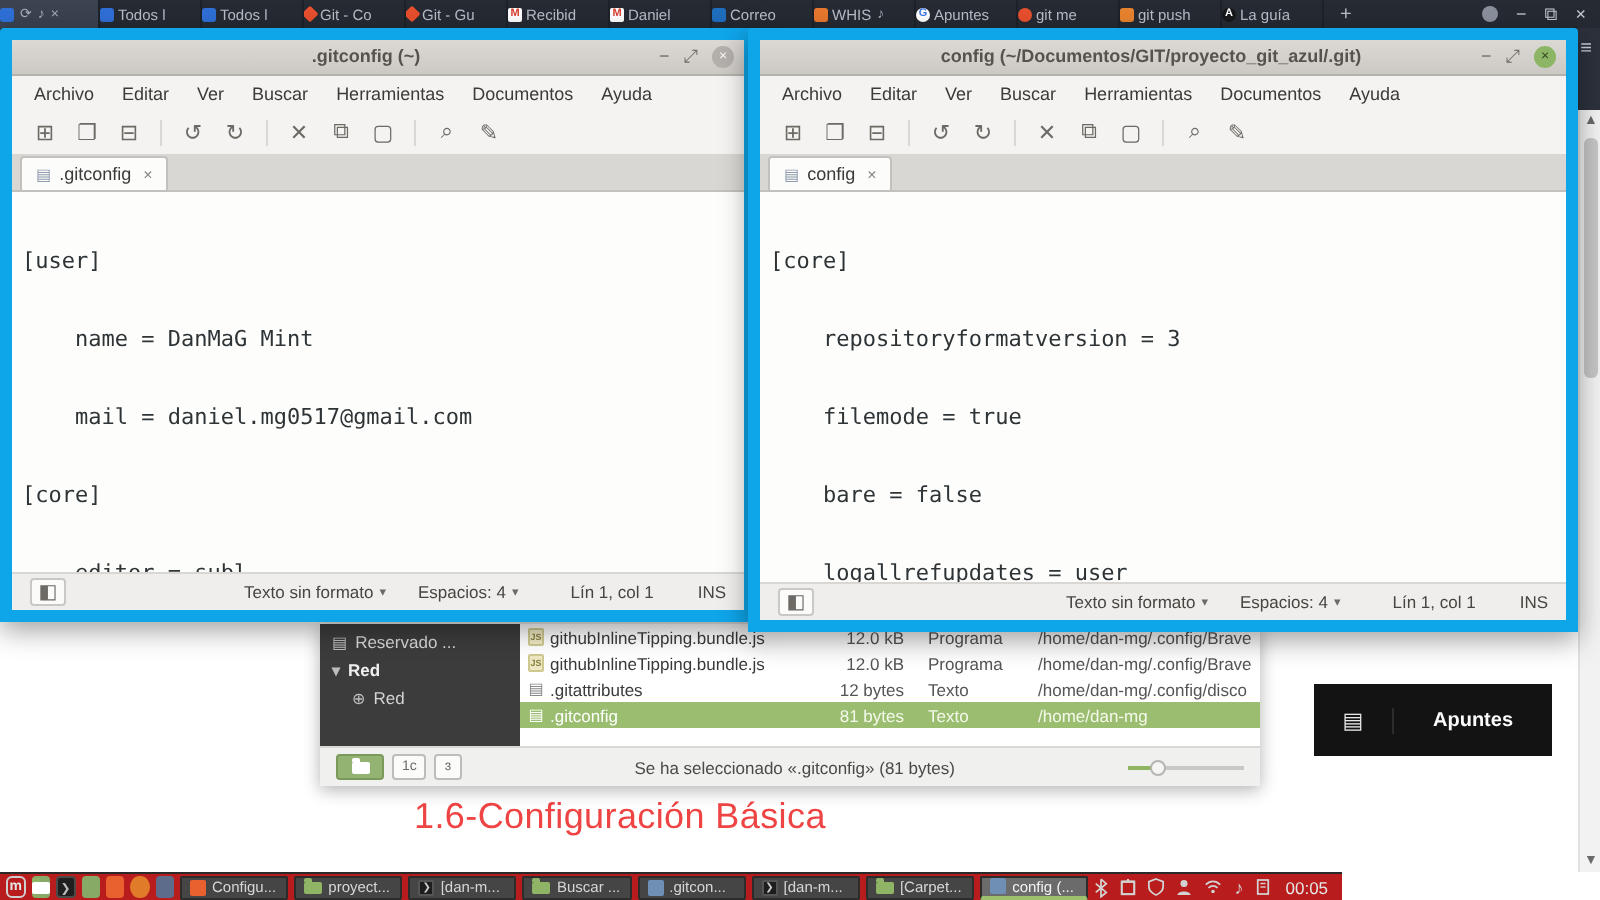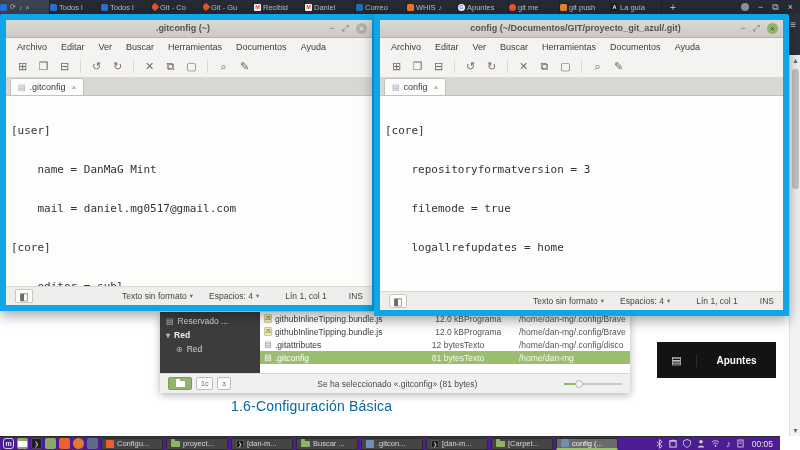--- a/index.html
+++ b/index.html
@@ -23,42 +23,42 @@
   .fav-guide { background:#17181a; color:#fff; border-radius:50%; }
   .btab .tctl { color:#aab0ba; font-size:7px; margin-left:1px; }
   .newtab { color:#b9bec7; font-size:10px; padding:0 8px; display:flex; align-items:center; }
   .strip-right { margin-left:auto; display:flex; align-items:center; gap:9px; padding-right:7px; color:#c3c8d0; font-size:9px; }
   .avatar-dot { width:8px; height:8px; border-radius:50%; background:#8a919d; }
   .browser-toolbar { position:absolute; left:0; top:14px; width:800px; height:41px; background:#2c313c; z-index:1; }
   .hamburger { position:absolute; right:4px; top:5px; color:#c9ced6; font-size:10px; }
 
   
   .page { position:absolute; left:0; top:55px; width:789px; height:381px; background:#fff; z-index:2; }
-  .page-heading { position:absolute; left:231px; top:343px; font-size:14px; color:#0369a1; letter-spacing:.2px; }
+  .page-heading { position:absolute; left:207px; top:343px; font-size:18px; color:#ef4444; letter-spacing:.2px; }
   .apuntes { position:absolute; left:657px; top:342px; width:119px; height:36px; background:#131313; display:flex; align-items:center; z-index:3; }
   .apuntes .ap-icon { width:40px; text-align:center; color:#e8e8e8; font-size:11px; border-right:1px solid #2c2c2c; }
   .apuntes .ap-label { flex:1; text-align:center; color:#fafafa; font-size:10px; font-weight:bold; }
   .scrollbar { position:absolute; right:0; top:55px; width:11px; height:381px; background:#f2f2f2; border-left:1px solid #e0e0e0; z-index:3; }
   .sb-arrow { width:11px; height:11px; color:#6a6a6a; font-size:7px; text-align:center; line-height:11px; }
   .sb-arrow.bottom { position:absolute; bottom:0; }
   .sb-thumb { position:absolute; top:14px; left:2px; width:7px; height:120px; background:#c5c5c5; border-radius:3px; }
 
   
   .fm { position:absolute; left:160px; top:312px; width:470px; height:81px; background:#fff; box-shadow:0 2px 8px rgba(0,0,0,.3); z-index:10; display:flex; flex-direction:column; }
   .fm-body { flex:1; display:flex; overflow:hidden; }
   .fm-sidebar { width:100px; background:#3c3c3c; color:#d4d4d4; font-size:8.5px; padding-top:2px; }
   .fm-side-item { display:flex; align-items:center; gap:4px; padding:2px 6px; height:14px; white-space:nowrap; overflow:hidden; }
   .fm-side-item.header { color:#efefef; font-weight:bold; }
   .fm-side-item.child { padding-left:16px; }
   .side-ic { font-size:8px; color:#bdbdbd; }
   .fm-list { flex:1; display:flex; flex-direction:column; overflow:hidden; }
   .fm-row { display:flex; align-items:center; height:13px; font-size:8.5px; color:#3a3a3a; padding-left:4px; white-space:nowrap; }
   .fm-row.selected { background:#9bbd6f; color:#fff; }
   .fm-row .fcell-name { width:150px; display:flex; align-items:center; gap:3px; overflow:hidden; }
-  .fm-row .fcell-size { width:50px; text-align:right; padding-right:0; color:#555; }
+  .fm-row .fcell-size { width:50px; text-align:right; padding-right:12px; color:#555; }
   .fm-row.selected .fcell-size, .fm-row.selected .fcell-type, .fm-row.selected .fcell-path { color:#f4f9ec; }
   .fm-row .fcell-type { width:55px; color:#555; }
   .fm-row .fcell-path { flex:1; overflow:hidden; color:#555; }
   .ficon { width:8px; height:9px; flex:0 0 8px; font-size:8px; line-height:9px; color:#8a8a8a; text-align:center; }
   .ficon.js { background:#eee8c2; border:1px solid #cfc98f; color:#857f3e; font-size:4.5px; font-weight:bold; line-height:8px; border-radius:1px; }
   .fm-status { height:20px; background:#f0f0ee; border-top:1px solid #d9d9d7; display:flex; align-items:center; font-size:8.5px; color:#4a4a4a; padding:0 8px; gap:4px; }
   .fm-btn { height:13px; border:1px solid #bdbdba; border-radius:2px; background:#fbfbfa; font-size:7px; color:#6b6b68; display:flex; align-items:center; justify-content:center; padding:0 4px; }
   .fm-btn.green { background:#92b372; border-color:#7a9a5c; width:24px; }
   .mini-folder { width:9px; height:6px; background:#fff; border-radius:1px; position:relative; }
   .mini-folder::before { content:''; position:absolute; top:-2px; left:0; width:4px; height:2px; background:#fff; border-radius:1px 1px 0 0; }
@@ -89,21 +89,21 @@
   .etab .tab-close { color:#8a8782; font-size:8px; margin-left:2px; }
   .content { flex:1; background:#fdfdfc; font-family:"DejaVu Sans Mono", monospace; font-size:11px; line-height:13px; color:#2e3436; padding:2px 0 0 5px; white-space:pre; overflow:hidden; }
   .statusbar { height:19px; flex:0 0 19px; background:#efeeec; border-top:1px solid #d8d7d4; display:flex; align-items:center; font-size:8.5px; color:#474540; padding:0 9px; }
   .sb-panelbtn { font-size:10px; color:#6d6a66; width:18px; height:14px; border:1px solid #c9c8c5; border-radius:2px; background:#fbfbfa; text-align:center; line-height:13px; }
   .sb-right { margin-left:auto; display:flex; align-items:center; }
   .sb-item { white-space:nowrap; }
   .sb-caret { font-size:6.5px; margin:0 0 0 3px; color:#6d6a66; }
   .gap16 { margin-left:16px; } .gap26 { margin-left:26px; } .gap22 { margin-left:22px; }
 
   
-  .taskbar { position:absolute; left:0; bottom:0; width:780px; height:14px; background:#4c1d95; border-top:1px solid #2a2a2a; display:flex; align-items:center; z-index:60; padding:0 3px; gap:3px; }
+  .taskbar { position:absolute; left:0; bottom:0; width:671px; height:14px; background:#b91c1c; border-top:1px solid #2a2a2a; display:flex; align-items:center; z-index:60; padding:0 3px; gap:3px; }
   .mint-btn { width:11px; height:11px; border:1px solid #cfcfcf; border-radius:3px; color:#e4e4e4; font-size:7px; font-weight:bold; text-align:center; line-height:9px; }
   .launcher { width:11px; height:11px; border-radius:2px; display:flex; align-items:center; justify-content:center; font-size:6px; color:#fff; }
   .l-files { background:#87ab66; }
   .l-term { background:#1f1f1f; border:1px solid #4a4a4a; color:#bbb; }
   .l-folder { background:#87ab66; }
   .l-brave { background:#e8612e; }
   .l-orange { background:#e07b2a; border-radius:50%; }
   .l-discord { background:#5e6c8b; }
   .tk-folder { width:9px; height:6px; background:#8fb466; border-radius:1px; position:relative; flex:0 0 9px; }
   .tk-folder::before { content:''; position:absolute; top:-2px; left:0; width:4px; height:2px; background:#8fb466; border-radius:1px 1px 0 0; }
@@ -371,21 +371,22 @@
       <div class="etab">
         <span class="doc-ic">▤</span>
         <span>config</span>
         <span class="tab-close">×</span>
       </div>
     </div>
     <div class="content">
       <div>[core]</div>
       <div>    repositoryformatversion = 3</div>
       <div>    filemode = true</div>
-      <div>    logallrefupdates = home</div>
+      <div>    bare = false</div>
+      <div>    logallrefupdates = user</div>
       
       
       
     </div>
     <div class="statusbar">
       <span class="sb-panelbtn">◧</span>
       <span class="sb-right">
         <span class="sb-item"><span>Texto sin formato</span></span>
           <span class="sb-caret">▾</span>
         <span class="sb-item gap16"><span>Espacios: 4</span></span>

